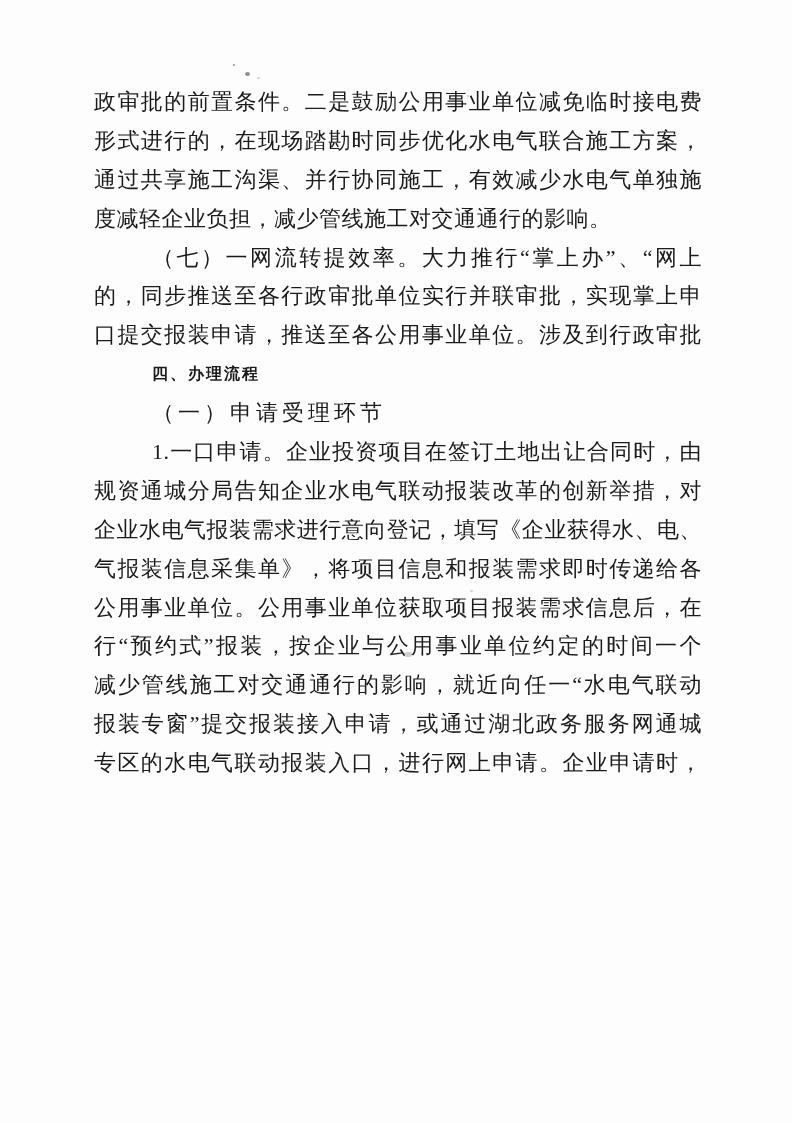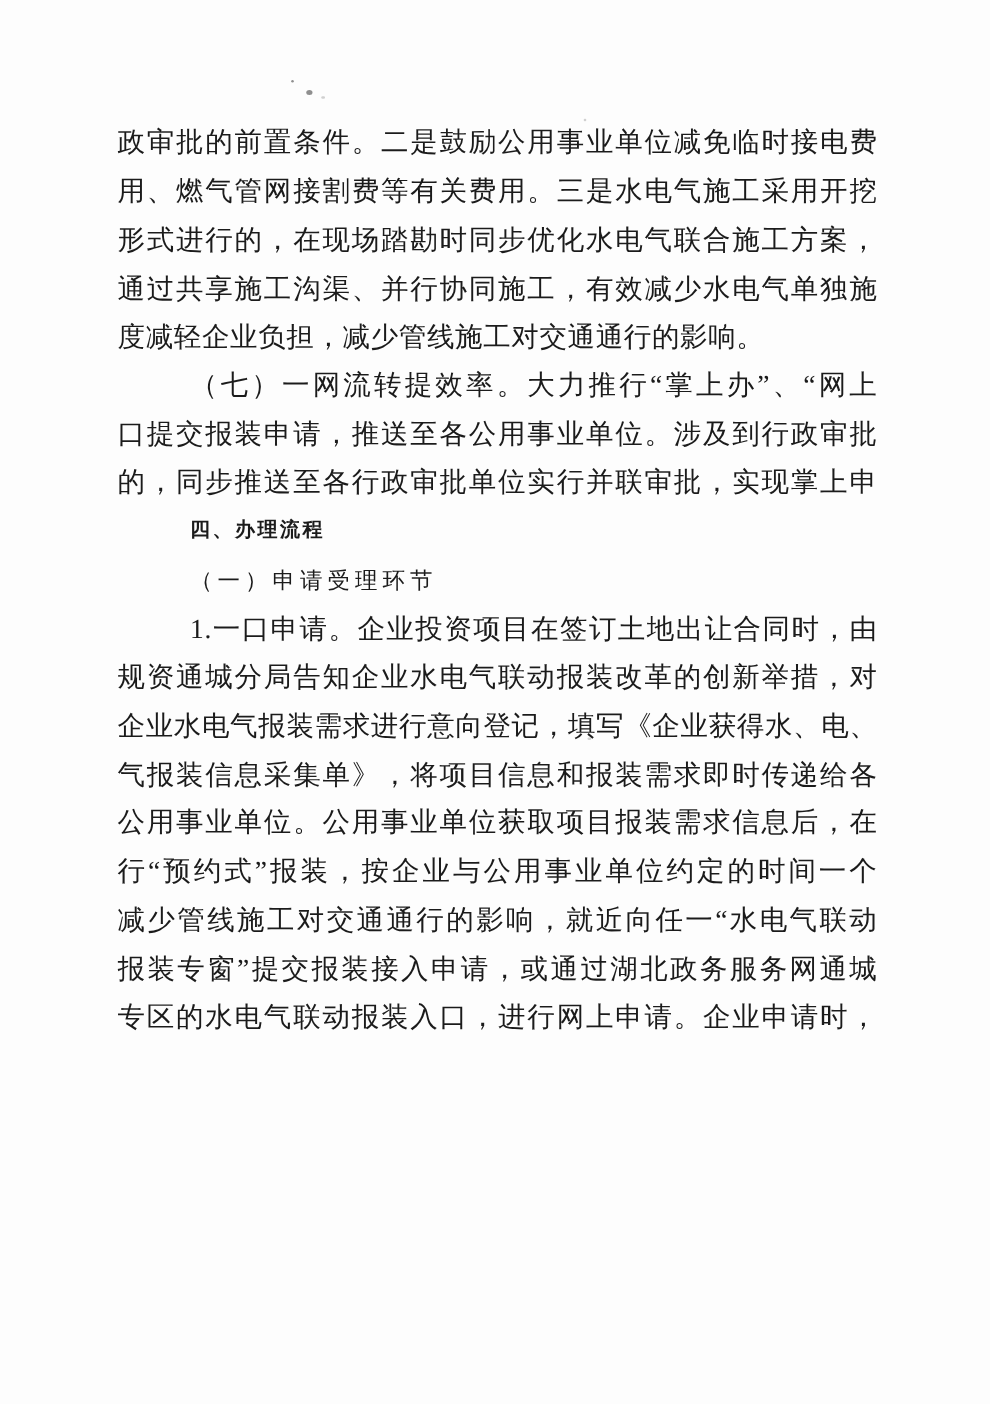--- a/index.html
+++ b/index.html
@@ -14,21 +14,21 @@
     font-family: "Liberation Serif", serif;
   }
   .page {
     position: relative;
     width: 792px; height: 1123px;
     background: var(--paper);
   }
   .text-block {
     position: absolute;
     left: 94px;
-    top: 95px;
+    top: 83px;
     width: 608px;
   }
   .line {
     height: 38.9px;
     line-height: 38.9px;
     font-size: 22px;
     color: var(--ink);
     white-space: nowrap;
     letter-spacing: 0.5px;
   }
@@ -41,21 +41,21 @@
   }
   .line.indent { padding-left: 58px; }
   .line.heading {
     font-family: "Liberation Sans", sans-serif;
     font-weight: bold;
     font-size: 16px;
     letter-spacing: 2px;
   }
   .line.subheading {
     letter-spacing: 4px;
-    font-size: 18px;
+    font-size: 22px;
   }
   .speck {
     position: absolute;
     background: #6a6a6a;
     border-radius: 50%;
     opacity: 0.75;
   }
   .speck.faint { background: #9a9a9a; opacity: 0.45; border-radius: 40%; }
 </style>
 </head>
@@ -65,27 +65,26 @@
 
   <div class="speck" style="left:233px; top:64px; width:2px; height:2px;"></div>
   <div class="speck" style="left:245px; top:72px; width:5px; height:4px;"></div>
   <div class="speck faint" style="left:257px; top:77px; width:3px; height:2px;"></div>
   <div class="speck faint" style="left:467px; top:95px; width:2px; height:2px;"></div>
   <div class="speck faint" style="left:404px; top:652px; width:8px; height:5px;"></div>
   <div class="speck faint" style="left:470px; top:590px; width:3px; height:2px;"></div>
 
   <div class="text-block">
       <div class="line just">政审批的前置条件。二是鼓励公用事业单位减免临时接电费</div>
-      <div class="line just">用、燃气管网接割费等有关费用。三是水电气施工采用开挖</div>
       <div class="line just">形式进行的，在现场踏勘时同步优化水电气联合施工方案，</div>
       <div class="line just">通过共享施工沟渠、并行协同施工，有效减少水电气单独施</div>
       <div class="line">度减轻企业负担，减少管线施工对交通通行的影响。</div>
       <div class="line indent just">（七）一网流转提效率。大力推行“掌上办”、“网上办”，</div>
+      <div class="line just">的，同步推送至各行政审批单位实行并联审批，实现掌上申</div>
       <div class="line just">口提交报装申请，推送至各公用事业单位。涉及到行政审批</div>
-      <div class="line just">的，同步推送至各行政审批单位实行并联审批，实现掌上申</div>
       <div class="line heading indent">四、办理流程</div>
       <div class="line subheading indent">（一）申请受理环节</div>
       <div class="line indent just">1.一口申请。企业投资项目在签订土地出让合同时，由</div>
       <div class="line just">规资通城分局告知企业水电气联动报装改革的创新举措，对</div>
       <div class="line just">企业水电气报装需求进行意向登记，填写《企业获得水、电、</div>
       <div class="line just">气报装信息采集单》，将项目信息和报装需求即时传递给各</div>
       <div class="line just">公用事业单位。公用事业单位获取项目报装需求信息后，在</div>
       <div class="line just">行“预约式”报装，按企业与公用事业单位约定的时间一个</div>
       <div class="line just">减少管线施工对交通通行的影响，就近向任一“水电气联动</div>
       <div class="line just">报装专窗”提交报装接入申请，或通过湖北政务服务网通城</div>

